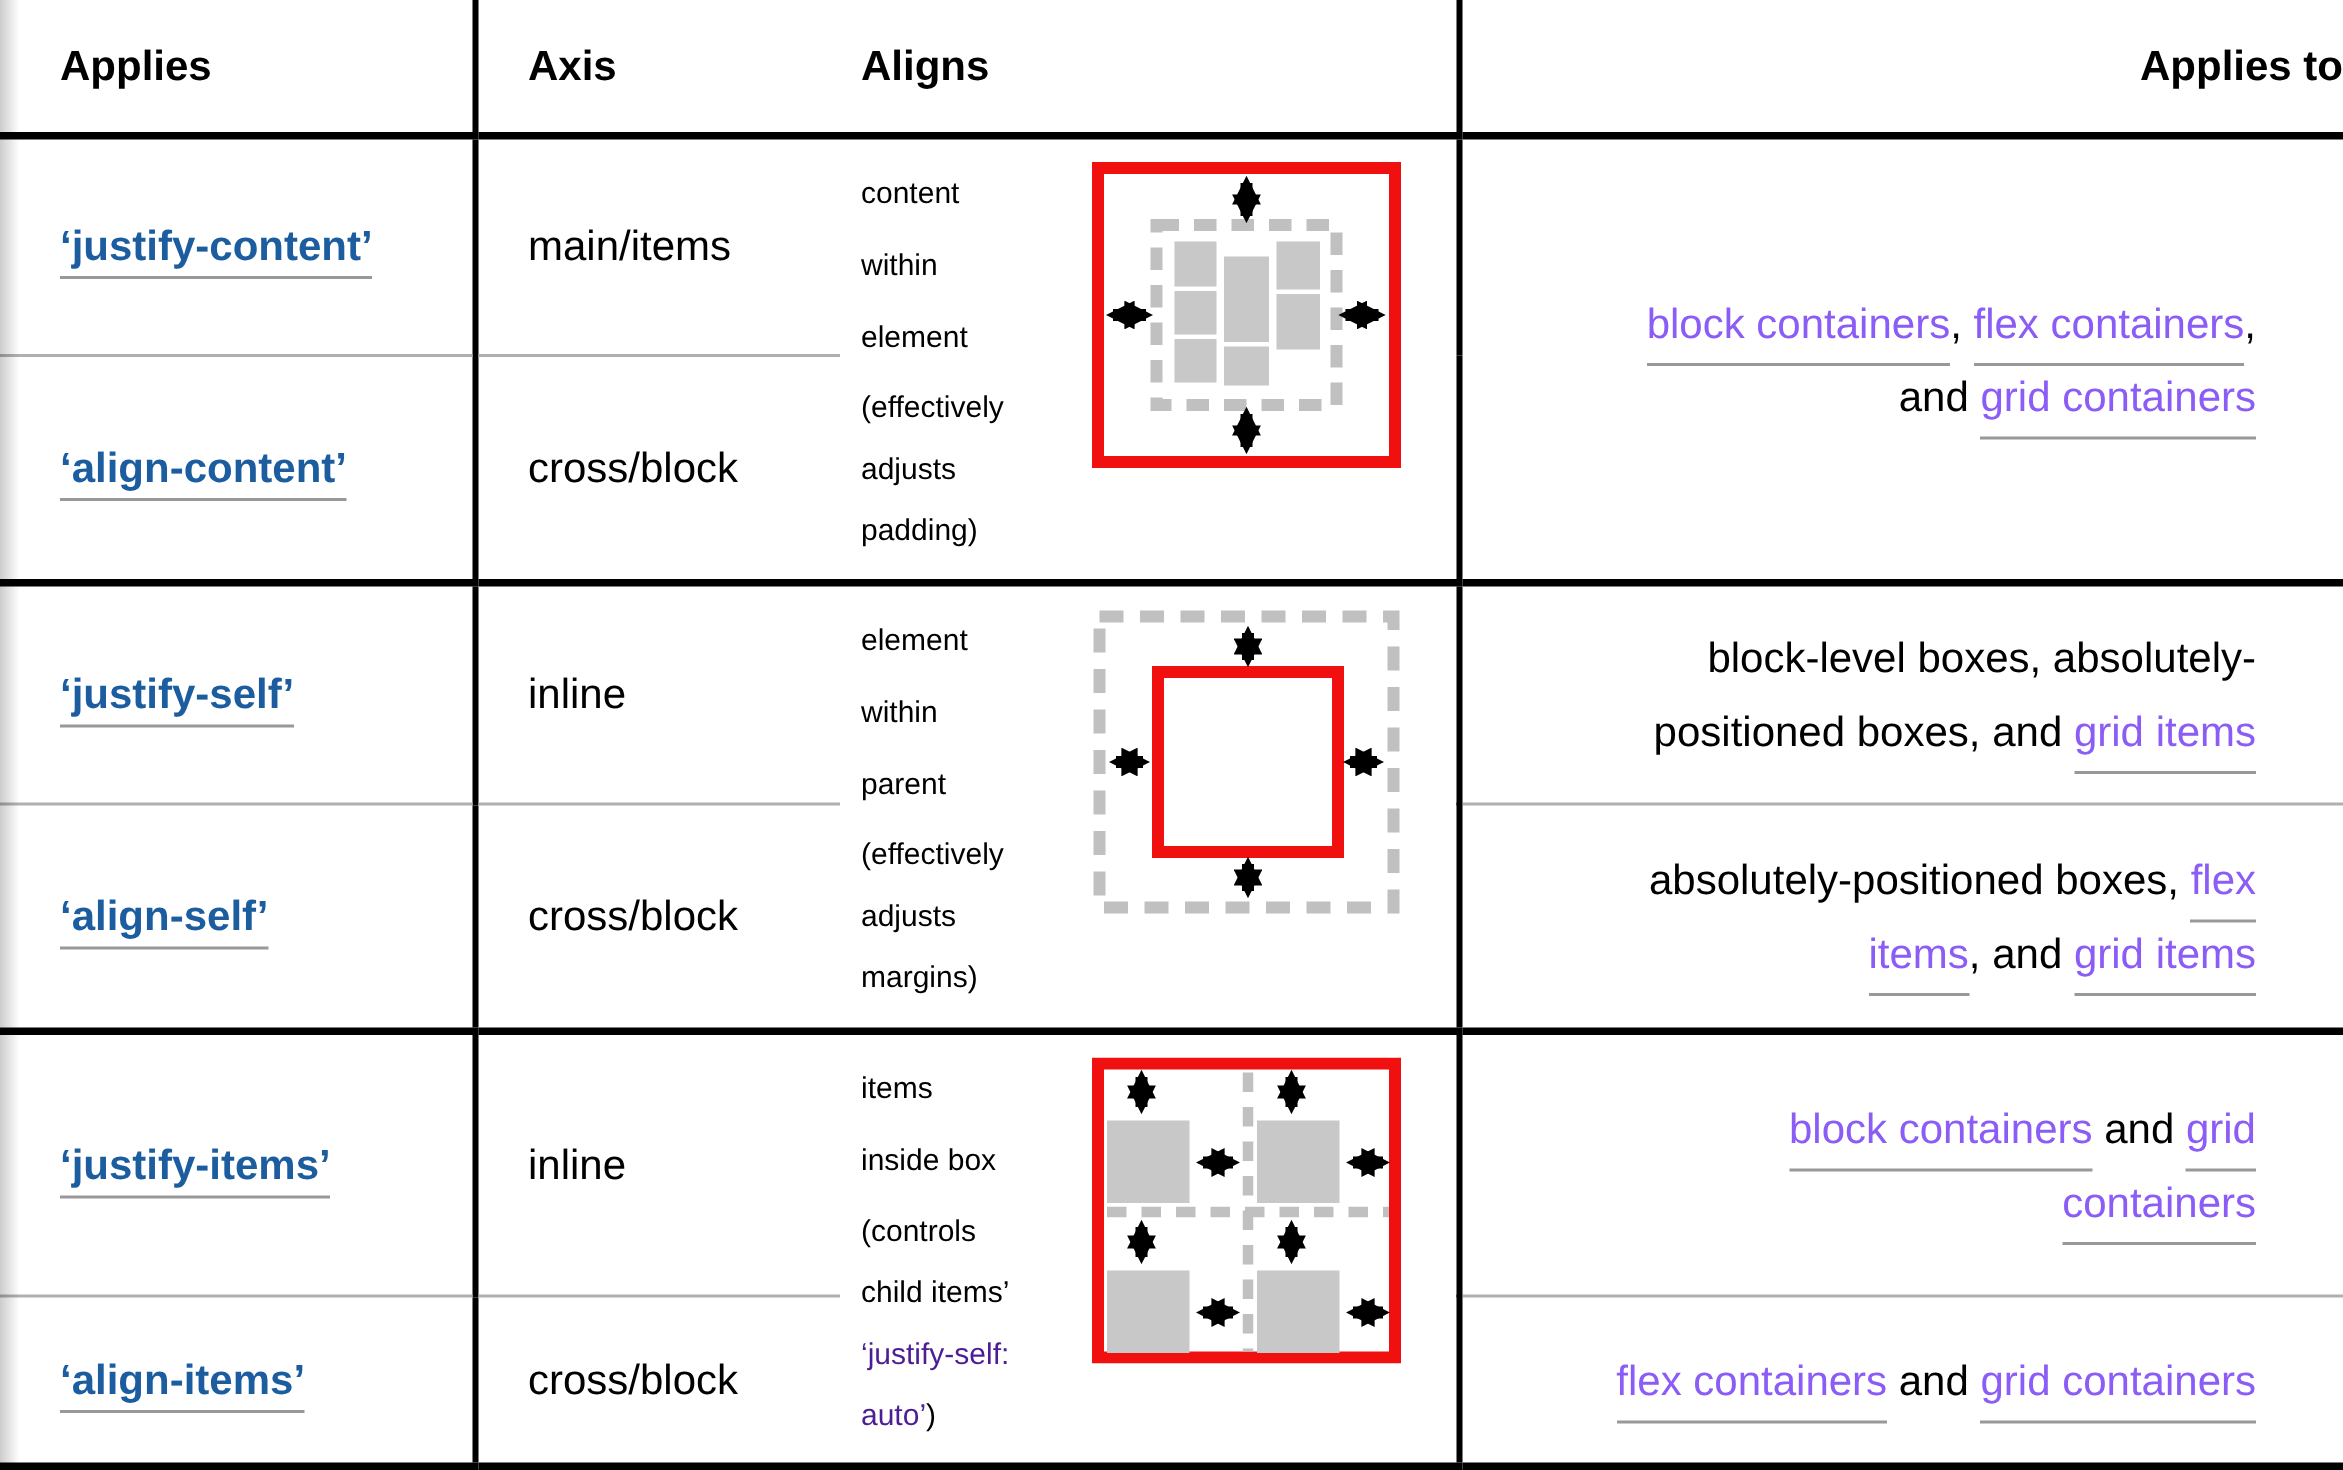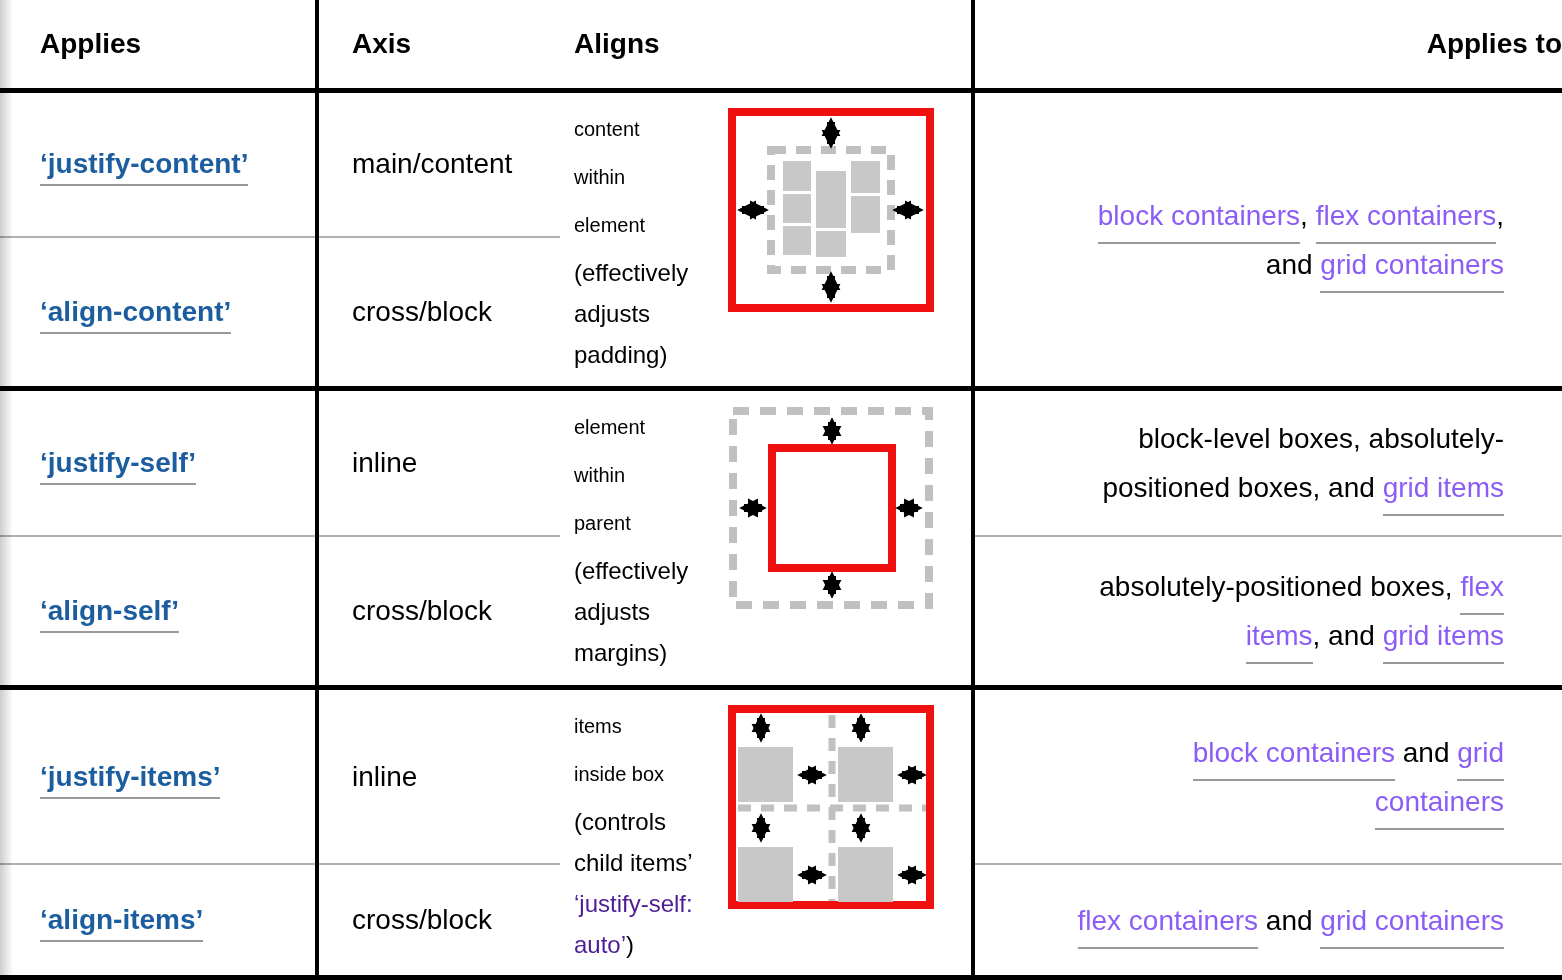--- a/index.html
+++ b/index.html
@@ -25,21 +25,21 @@
   a{text-decoration:none;cursor:pointer;}
   a.plink{color:#1c5d9f;font-weight:bold;border-bottom:2px solid #999;padding-bottom:5px;margin-top:48px;}
   a.tlink{color:#8b5cf6;border-bottom:2px solid #999;padding-bottom:11px;white-space:pre-wrap;}
   a.nlink{color:#4c1d95;white-space:pre-wrap;text-align:right;}
   span.seg{white-space:pre-wrap;}
 
   td.cc3{vertical-align:top;padding:12px 0 0 14px;}
   .af{display:flex;align-items:flex-start;}
   .atext{width:152px;margin-right:2px;}
   .amain{display:block;white-space:pre-wrap;font-size:20px;line-height:48px;}
-  .anote{display:block;white-space:pre-wrap;font-size:24px;line-height:41px;margin-top:3px;}
+  .anote{display:block;white-space:pre-wrap;font-size:20px;line-height:41px;margin-top:3px;}
   .diag{flex:0 0 auto;margin-top:3px;}
 
   .left-shade{position:absolute;left:0;top:0;bottom:0;width:13px;
     background:linear-gradient(to right,rgba(0,0,0,0.20),rgba(0,0,0,0));pointer-events:none;}
 </style>
 </head>
 <body>
 
 <svg width="0" height="0" style="position:absolute" aria-hidden="true">
   <defs>
@@ -62,21 +62,21 @@
       <th class="h1 bR">Applies</th>
       <th class="h2">Axis</th>
       <th class="h3 bR">Aligns</th>
       <th class="h4">Applies to</th>
     </tr>
   </thead>
 
   <tbody>
     <tr style="height:145px">
       <td class="cc1 bR dv"><a class="plink">‘justify-content’</a></td>
-      <td class="cc2 dv">main/content</td>
+      <td class="cc2 dv">main/items</td>
       <td class="cc3 bR gb" rowspan="2">
         <div class="af">
           <div class="atext">
                 <span class="amain">content
 within
 element</span>
                 <span class="anote">(effectively
 adjusts
 padding)</span>
               </div>

